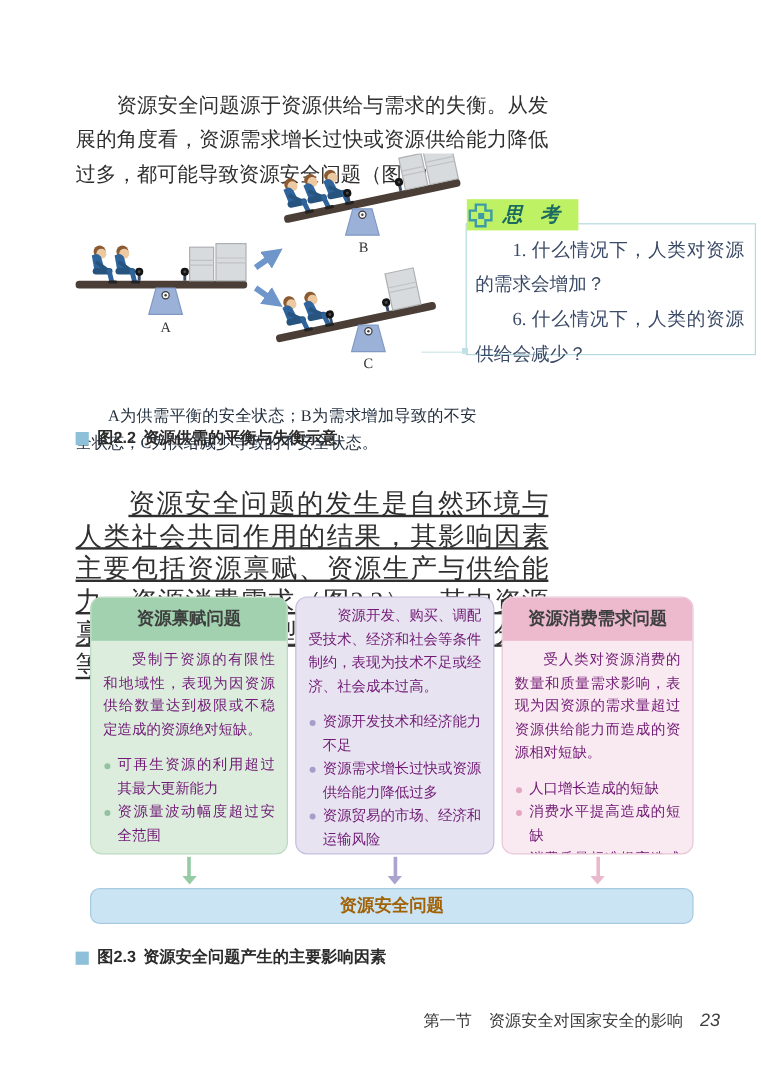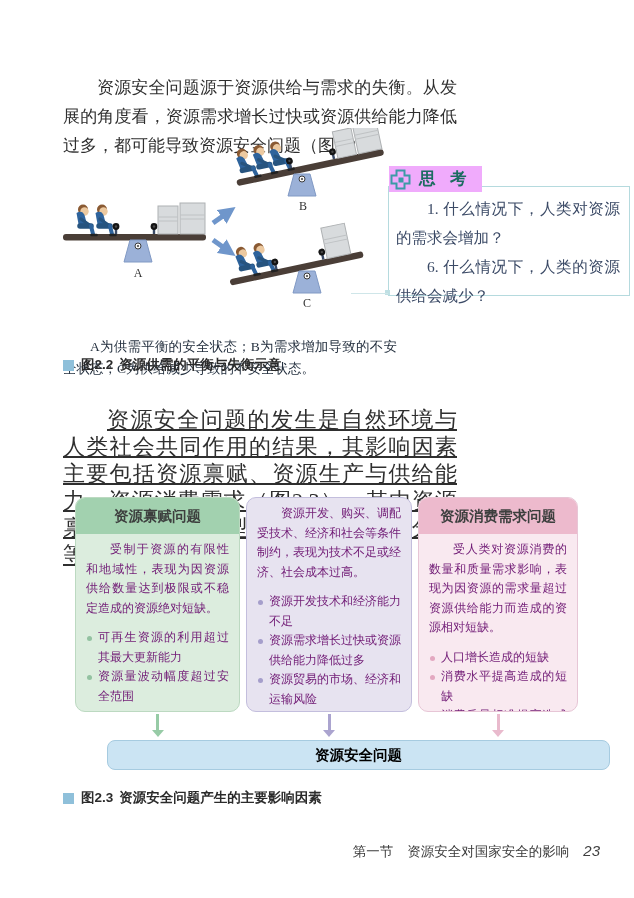--- a/index.html
+++ b/index.html
@@ -15,22 +15,22 @@
       font-family:"Liberation Sans","DejaVu Sans",sans-serif;font-size:13.5px;font-weight:bold;color:#2b2b2b;}
   #cap22{top:356px;}
   #cap23{top:789px;}
   .capsq{width:11px;height:11px;background:#8fc0da;flex:0 0 auto;}
   .capnum{margin-right:6px;}
 
   
   #think-frame{position:absolute;left:388px;top:186px;width:240px;height:108px;border:1px solid #b5dade;}
   #think-dot{position:absolute;left:385px;top:290px;width:5px;height:5px;background:#bfe0e4;}
   #think-ext{position:absolute;left:351px;top:293px;width:37px;height:1px;background:#cfe6e9;}
-  #think-title{position:absolute;left:389px;top:166px;height:26px;background:#f0abfc;display:flex;
-      align-items:center;gap:7px;padding:0 10px 0 0;}
+  #think-title{position:absolute;left:389px;top:166px;height:26px;background:#bef264;display:flex;
+      align-items:center;gap:7px;padding:0 10px 0 0;font-style:italic;}
   #think-title .t{font-family:"Liberation Sans","DejaVu Sans",sans-serif;font-size:16.5px;font-weight:bold;
       color:#1c6b60;letter-spacing:5px;}
   #think-qs{position:absolute;left:396px;top:194px;width:224px;font-size:15.5px;line-height:29px;color:#3b4a66;}
   #think-qs p{margin:0;text-indent:2em;text-align:justify;}
 
   
   #diagram{position:absolute;left:75px;top:497px;width:595px;display:flex;gap:6px;}
   .col{display:flex;flex-direction:column;}
   .col.c1{width:165px;--head:#a2d1af;--body:#dcedde;--bd:#bcd9c1;--dot:#93c2a1;--arrow:#97cba6;}
   .col.c2{width:166px;--head:#aaa5ce;--body:#e7e3f0;--bd:#c3bedd;--dot:#a59ecb;--arrow:#aba4cf;}
@@ -41,21 +41,21 @@
   .fbox .bd{padding:6px 10px 0 10px;font-size:12px;line-height:19.5px;color:#701a75;}
   .fbox .desc{margin:0;text-indent:2em;text-align:justify;}
   .fbox ul{margin:10px 0 0 0;padding:0;list-style:none;}
   .fbox li{position:relative;padding-left:12px;text-align:justify;}
   .fbox li::before{content:"";position:absolute;left:1px;top:8px;width:5px;height:5px;border-radius:50%;background:var(--dot);}
   .downarrow{width:3px;height:16px;background:var(--arrow);margin:2px auto 0 auto;position:relative;}
   .downarrow::after{content:"";position:absolute;left:-4.5px;top:16px;border:6px solid transparent;
       border-top:7px solid var(--arrow);border-bottom:none;}
   #result-bar{position:absolute;left:75px;top:740px;width:503px;height:30px;box-sizing:border-box;
       background:#cbe4f3;border:1px solid #a6cbe0;border-radius:8px;text-align:center;line-height:28px;
-      font-family:"Liberation Sans","DejaVu Sans",sans-serif;font-size:14.5px;font-weight:bold;color:#000000;margin-left:32px;}
+      font-family:"Liberation Sans","DejaVu Sans",sans-serif;font-size:14.5px;font-weight:bold;color:#a16207;}
 
   #footer{position:absolute;right:34px;top:842px;display:flex;align-items:baseline;gap:14px;
       font-size:13.5px;color:#3a3a3a;}
   #footer .pagenum{font-family:"Liberation Sans","DejaVu Sans",sans-serif;font-size:15px;color:#3f3f3f;font-style:italic;}
 </style>
 </head>
 <body>
 
 <div id="page">
 

